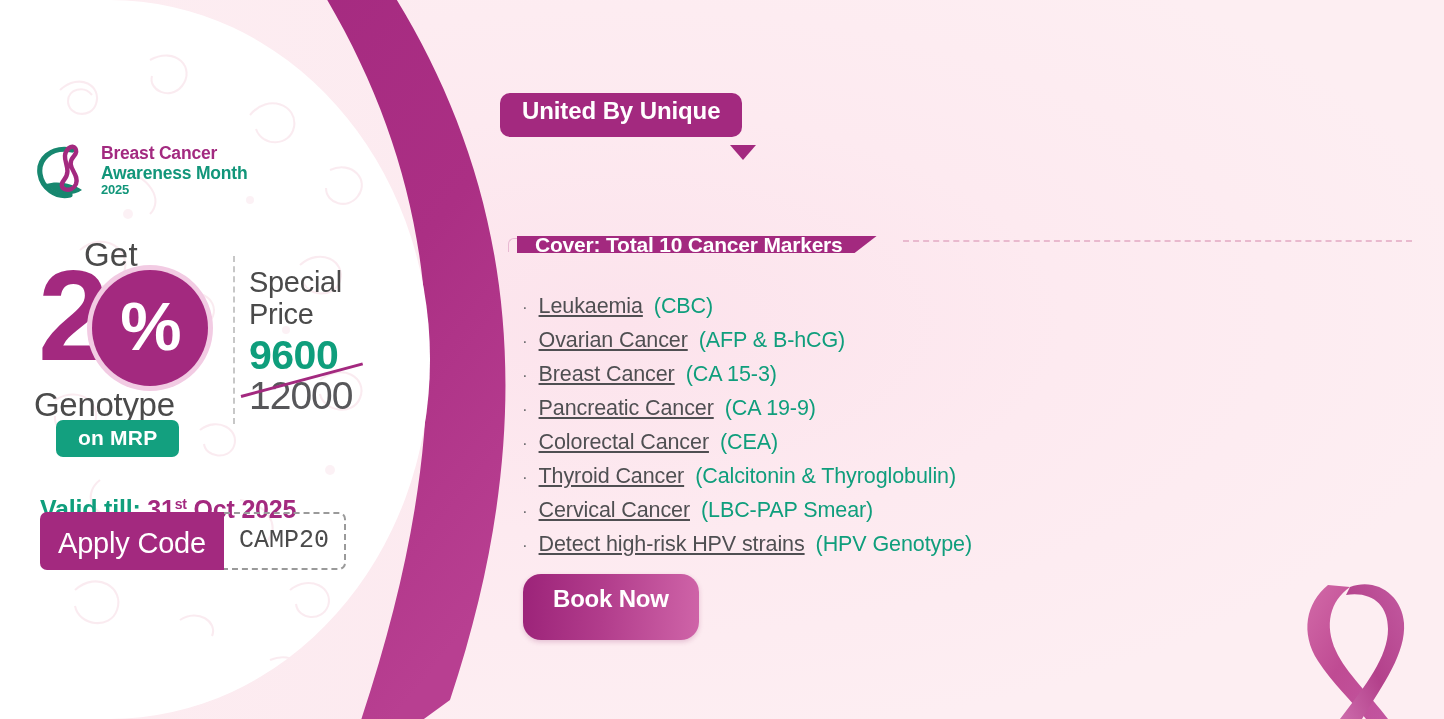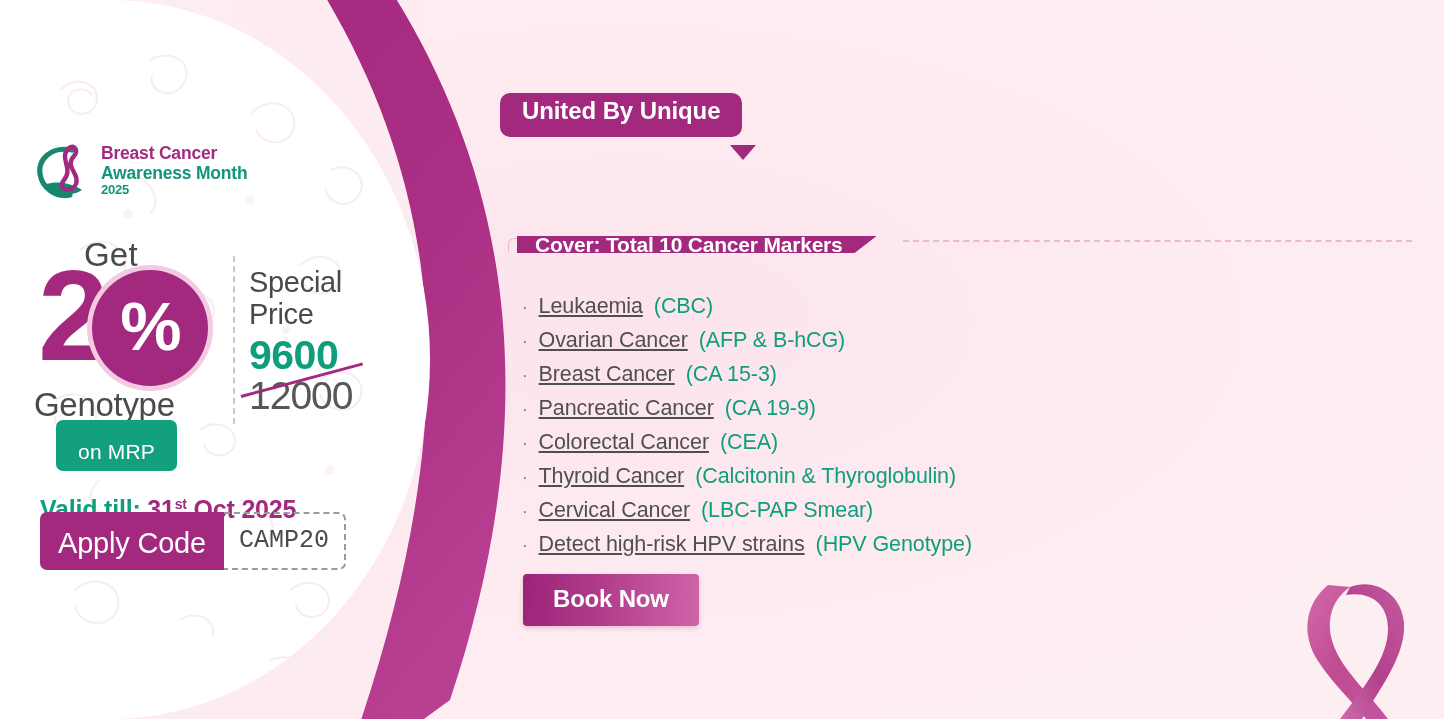--- a/index.html
+++ b/index.html
@@ -79,22 +79,22 @@
     font-size:69px; font-weight:700; color:#ffffff; line-height:1;
     margin-top:-4px; letter-spacing:-2px;
   }
 
   .discount-word {
     position:absolute; left:34px; top:150px;
     font-size:33px; color:#4a4a4a; letter-spacing:-.3px;
   }
   .on-mrp {
     position:absolute; left:56px; top:184px;
-    background:#13a07f; color:#fff; font-size:21px; font-weight:400;
-    padding:20px 22px 7px; border-radius:7px; letter-spacing:.2px;
+    background:#13a07f; color:#fff; font-size:21px; font-weight:700;
+    padding:6px 22px 7px; border-radius:7px; letter-spacing:.2px;
   }
 
   .vdash {
     position:absolute; left:233px; top:256px; width:0; height:168px;
     border-left:2px dashed #c7c7c7;
   }
 
   .price-block { position:absolute; left:249px; top:266px; width:160px; }
   .price-label { font-size:29px; color:#4a4a4a; line-height:1.12; letter-spacing:-.3px; }
   .price-new {
@@ -178,21 +178,21 @@
     font-size:21.5px; line-height:33px; letter-spacing:-.1px;
   }
   .marker-bullet { color:#6d6d70; font-size:17px; line-height:33px; }
   .marker-name { color:#4f4f52;text-decoration:underline; }
   .marker-code { color:#0f9e7c; }
 
   .book-btn {
     position:absolute; left:23px; top:574px;
     background:linear-gradient(93deg,#9c2379 0%,#b23d8c 46%,#cf64a8 100%);
     color:#fff; font-size:24px; font-weight:700; letter-spacing:-.2px;
-    padding:11px 30px 13px; border-radius:4px;
+    padding:11px 30px 27px; border-radius:18px;
     border:none; cursor:pointer;
     box-shadow:0 2px 5px rgba(140,30,105,.22);
   }
 
   .ribbon-art { position:absolute; right:0px; bottom:0px; width:160px; height:150px; }
 </style>
 </head>
 <body>
 
 <div id="stage">

